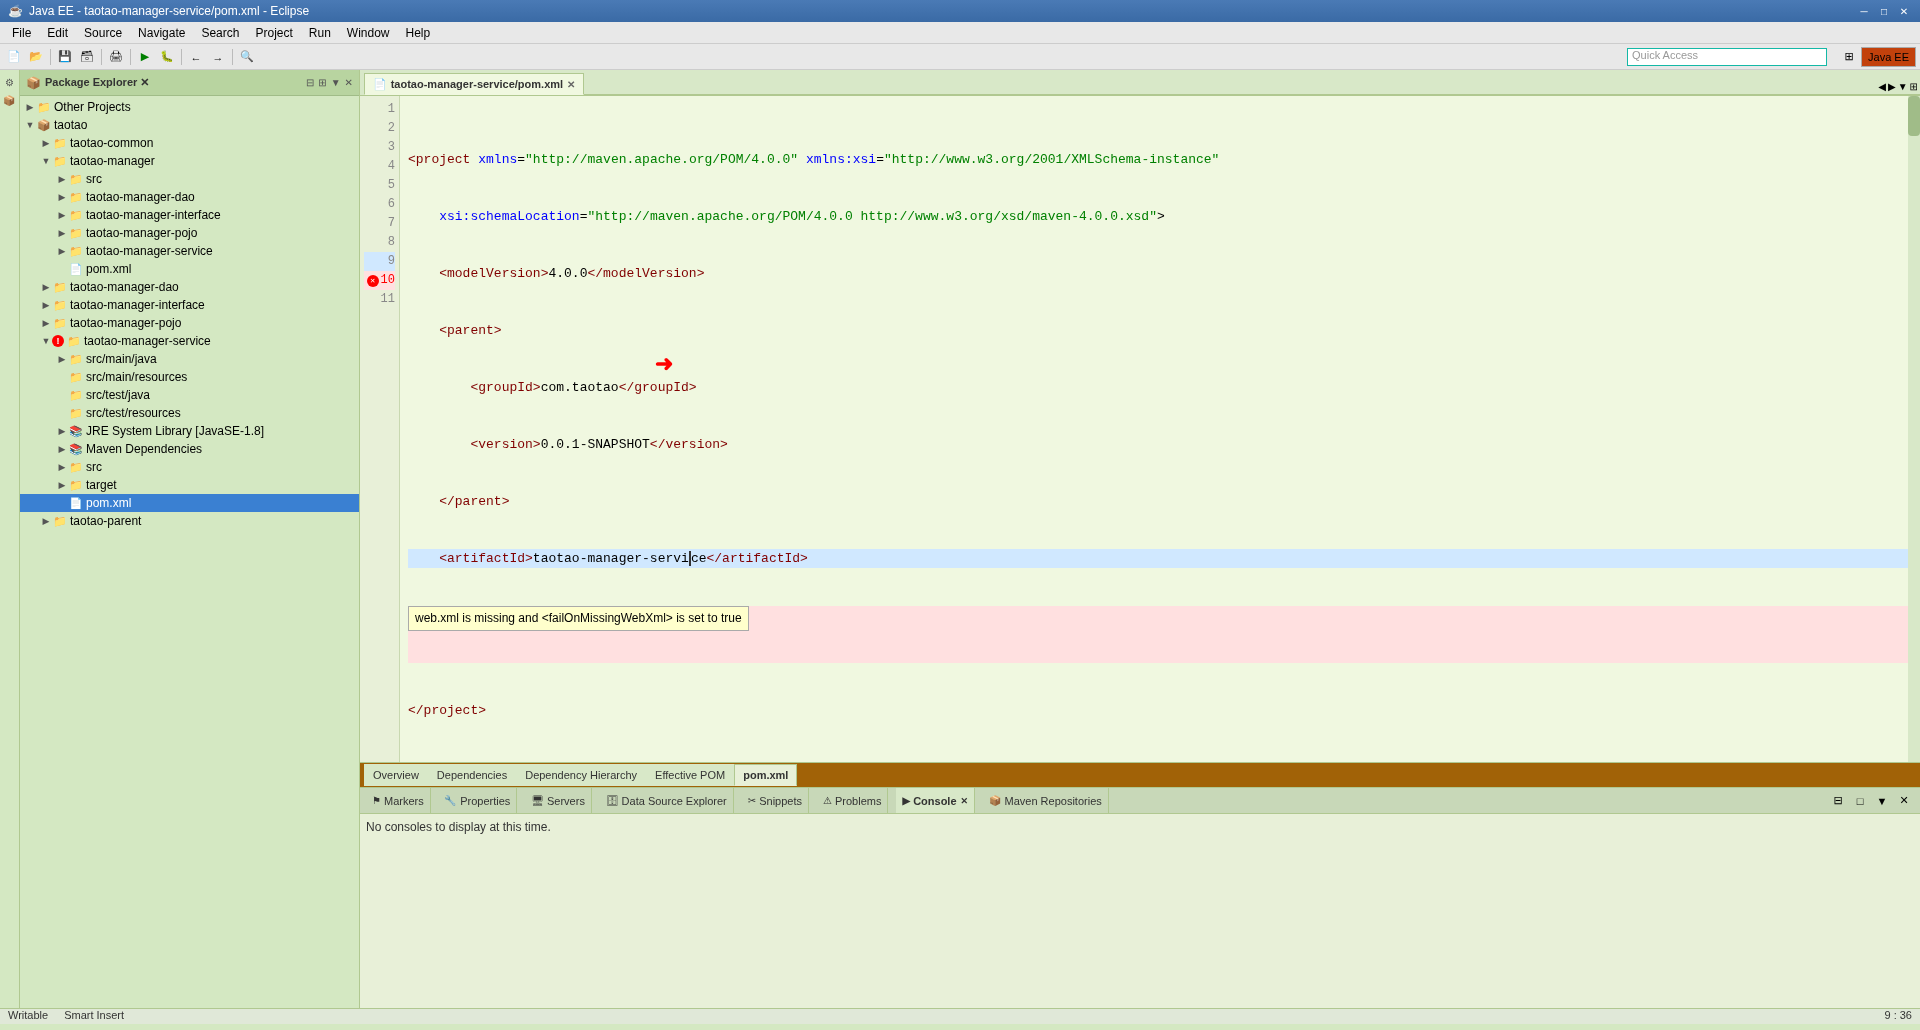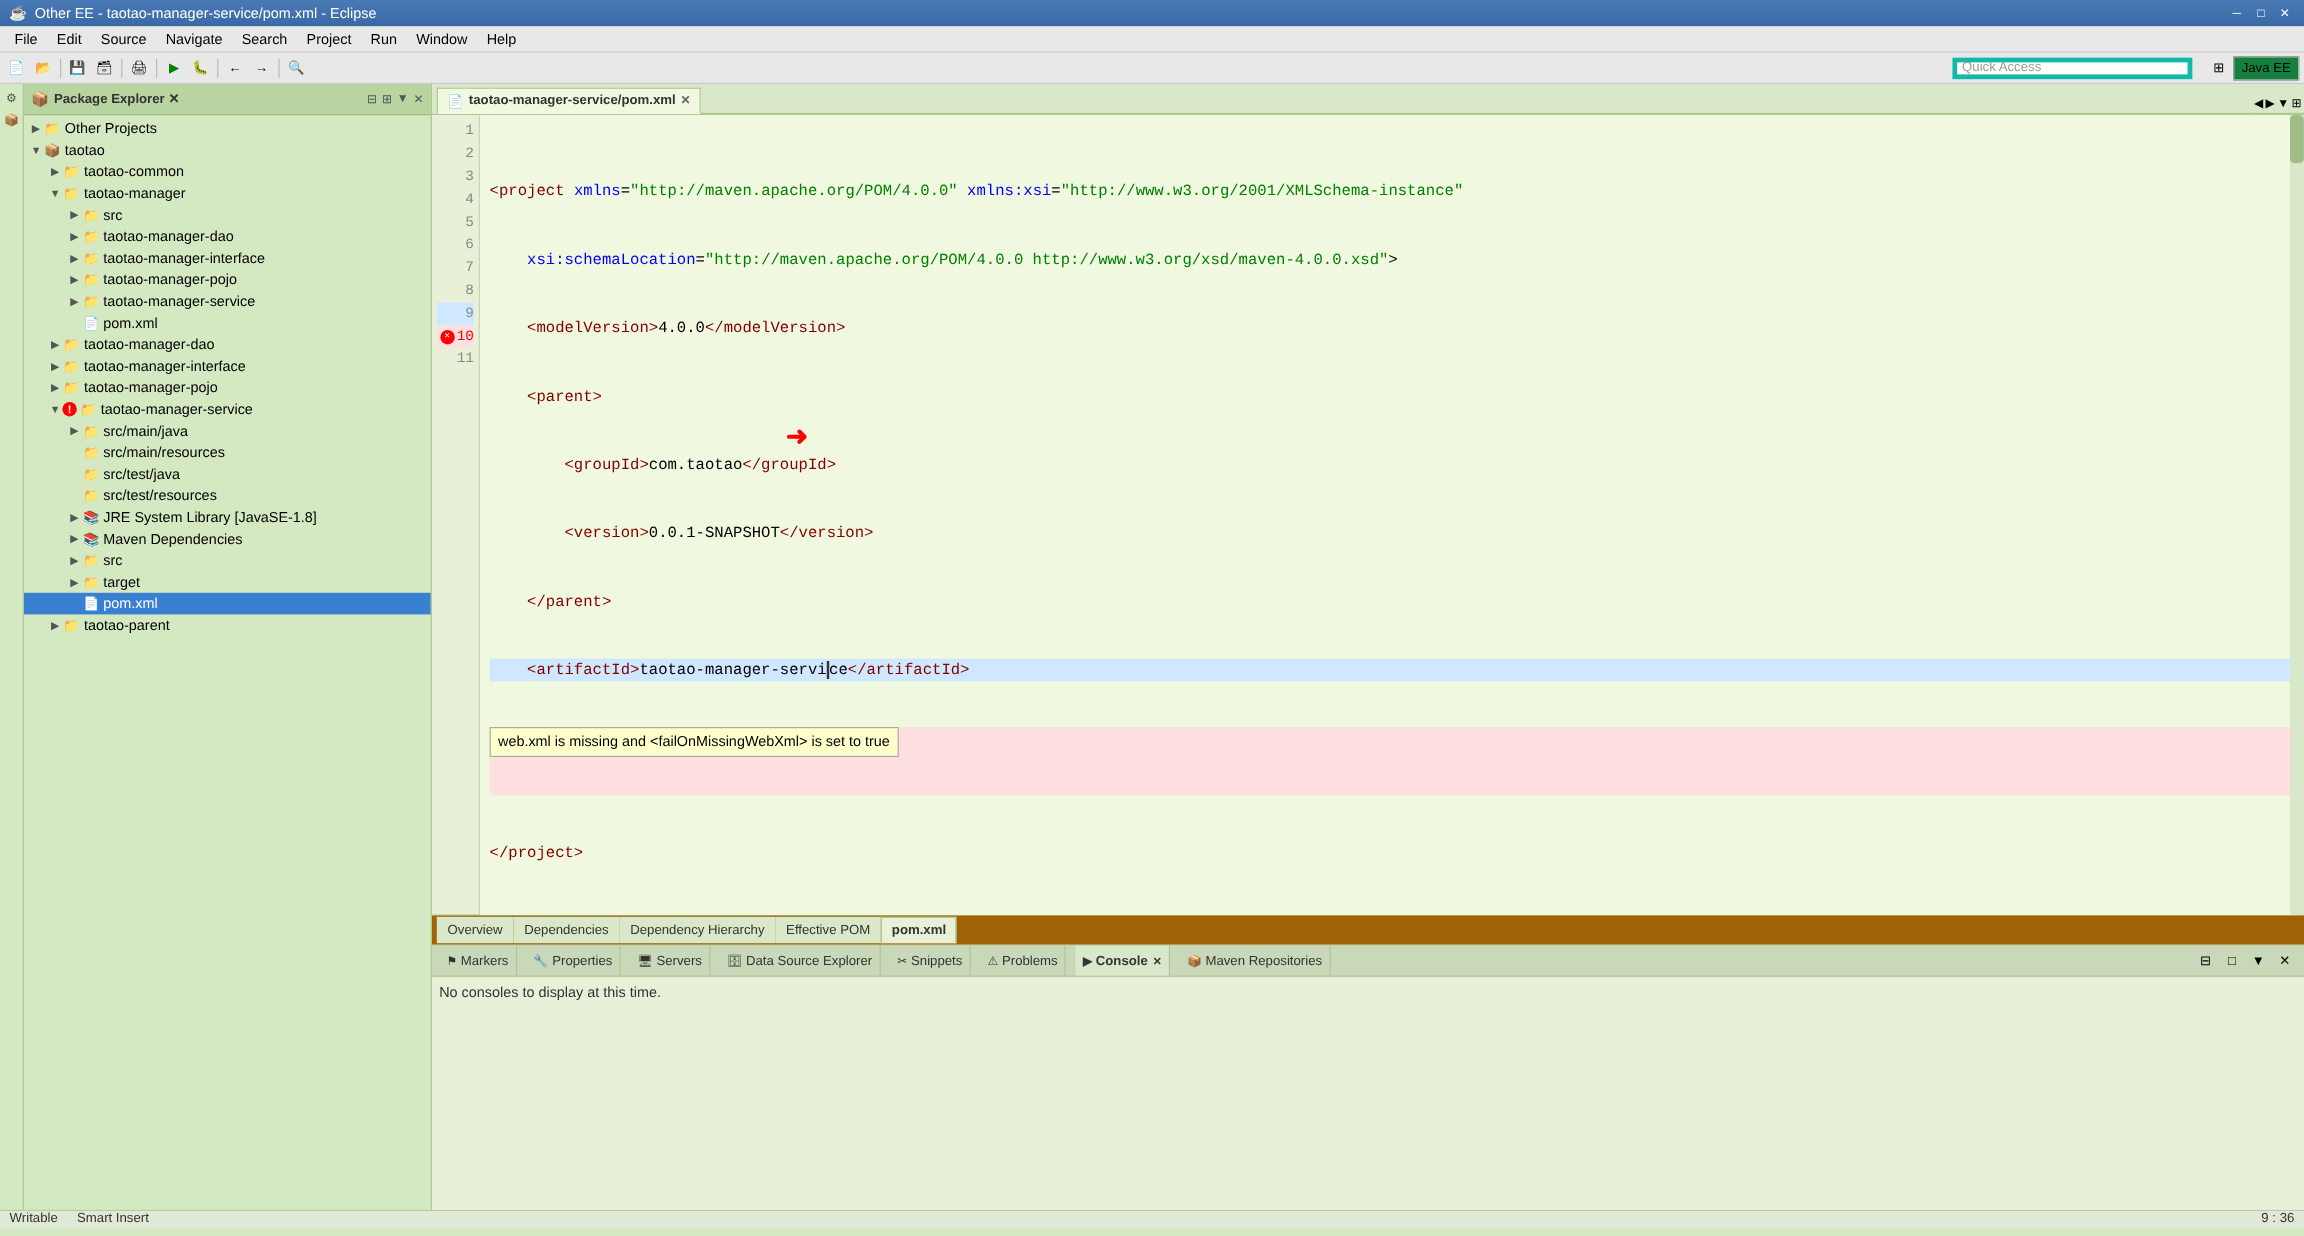--- a/index.html
+++ b/index.html
@@ -82,33 +82,33 @@
     }
     .toolbar-sep {
       width: 1px;
       height: 16px;
       background: #bbb;
       margin: 0 2px;
     }
     .toolbar-spacer { flex: 1; }
     #quick-access-box {
       display: flex;
-      align-items: flex-end;
+      align-items: flex-start;
       background: white;
-      border: 4px solid #14b8a6;
+      border: 1px solid #14b8a6;
       height: 18px;
       width: 200px;
       padding: 0 4px;
       font-size: 11px;
       color: #999;
     }
     .perspective-btn {
       padding: 2px 6px;
       font-size: 11px;
-      background: #15803d;
+      background: #c2410c;
       border: 1px solid #aaa;
       cursor: pointer;
       height: 20px;
       display: flex;
       align-items: center;
     }
 
     
     #main-layout {
       display: flex;
@@ -394,21 +394,21 @@
     ::-webkit-scrollbar { width: 8px; height: 8px; }
     ::-webkit-scrollbar-track { background: #d4e8c2; }
     ::-webkit-scrollbar-thumb { background: #a0bc88; border-radius: 4px; }
   </style>
 </head>
 <body>
 
 <div id="title-bar">
   <div class="title-left">
     <span>☕</span>
-    <span>Other EE - taotao-manager-service/pom.xml - Eclipse</span>
+    <span>Java EE - taotao-manager-service/pom.xml - Eclipse</span>
   </div>
   <div class="title-controls">
     <span>─</span>
     <span>□</span>
     <span>✕</span>
   </div>
 </div>
 
 <div id="menu-bar">
   <span class="menu-item">File</span>

